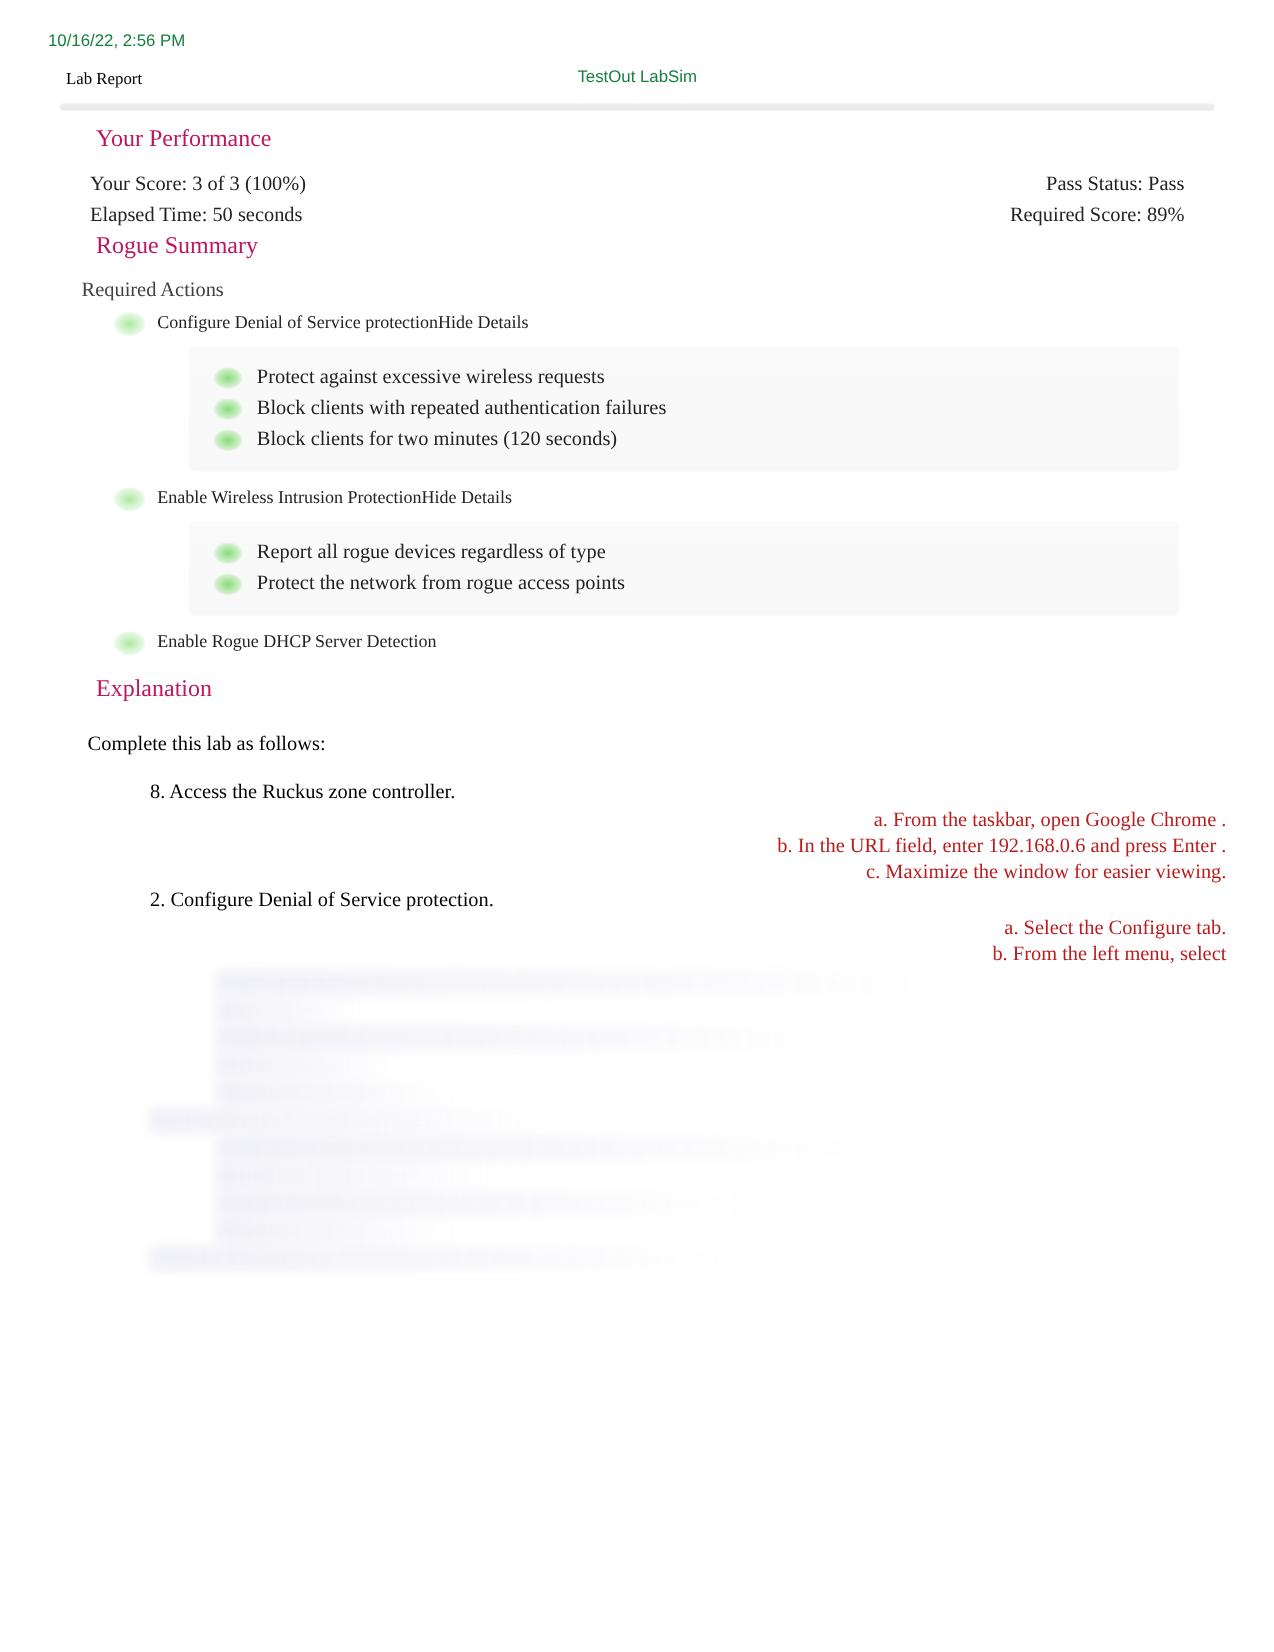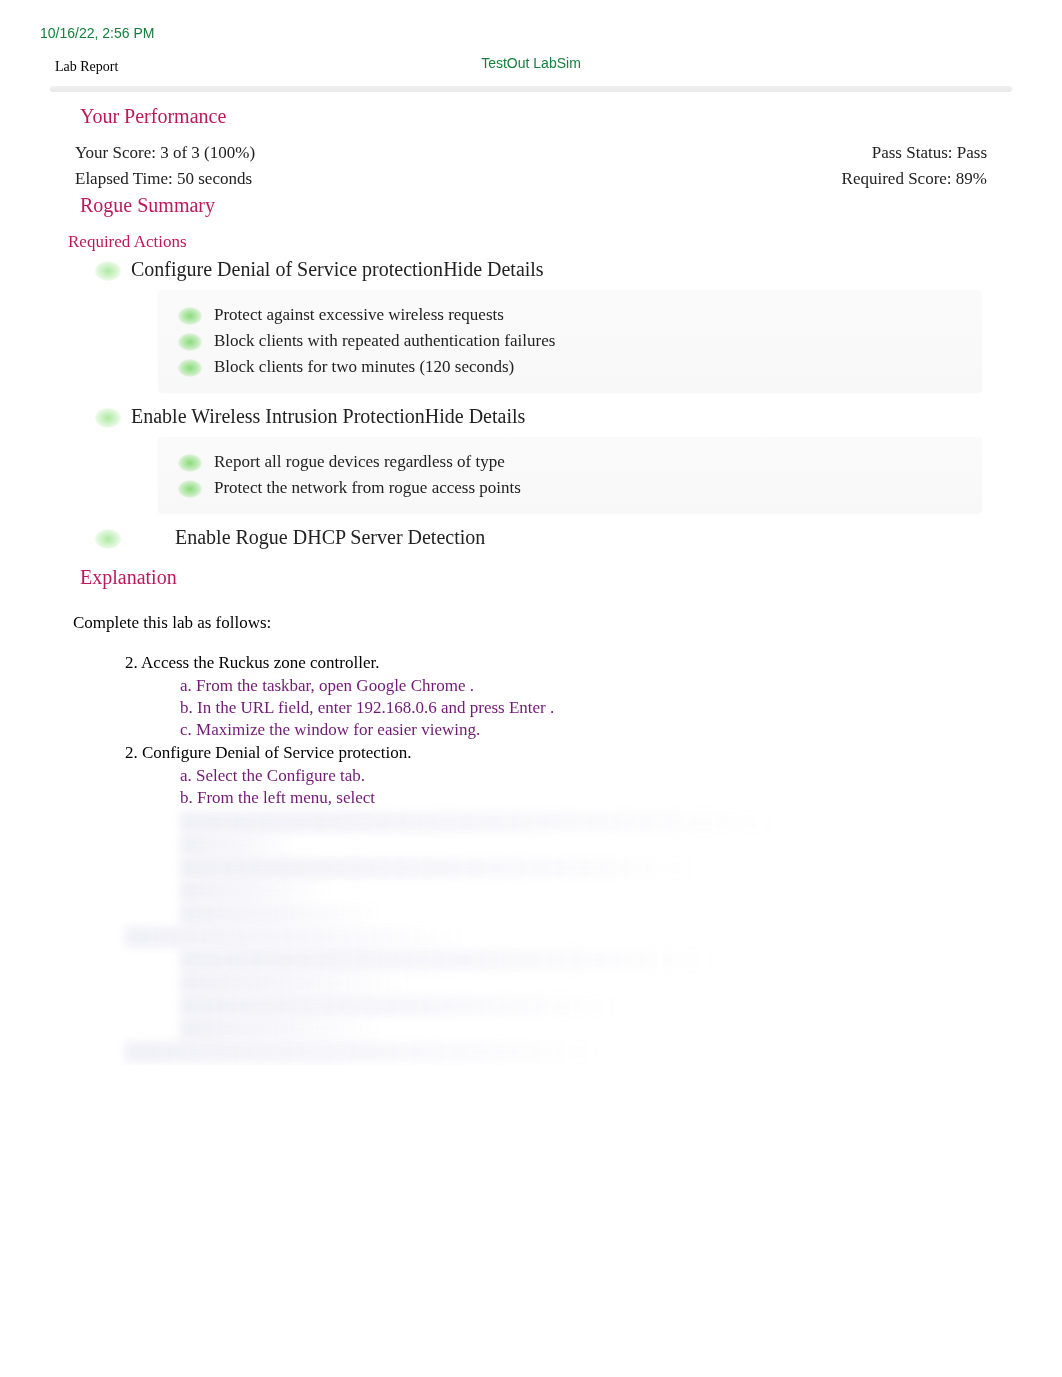--- a/index.html
+++ b/index.html
@@ -47,27 +47,27 @@
     .score-row {
       display: flex;
       justify-content: space-between;
       padding: 3px 35px 3px 35px;
       font-size: 17px;
       color: #222;
     }
     .required-actions-title {
       font-size: 17px;
       padding: 3px 0 3px 28px;
-      color: #be185d;
+      color: #404040;
     }
     .action-item {
       display: flex;
       align-items: center;
       padding: 3px 0 3px 55px;
-      font-size: 20px;
+      font-size: 15px;
       color: #222;
     }
     .checkmark-lg {
       width: 26px;
       height: 20px;
       background: radial-gradient(ellipse at center, rgba(120, 220, 100, 0.6) 0%, rgba(120, 220, 100, 0.2) 60%, transparent 80%);
       border-radius: 50%;
       margin-right: 10px;
       flex-shrink: 0;
       margin-top: 2px;
@@ -103,21 +103,22 @@
       padding: 0 0 0 85px;
     }
     .step-num {
       font-size: 17px;
       padding: 2px 0;
       color: #000;
     }
     .substep {
       font-size: 17px;
       padding: 1px 0 1px 55px;
-      color: #701a75;
+      color: #b91c1c;
+      text-align: right;
     }
     .blurred-area {
       filter: blur(5px);
       color: #999;
       padding-left: 55px;
       font-size: 17px;
     }
     .blurred-line {
       height: 20px;
       background: linear-gradient(to right, rgba(150,150,200,0.15) 0%, rgba(150,150,200,0.08) 50%, transparent 100%);
@@ -184,30 +185,30 @@
   <div class="sub-detail-item">
     <span class="checkmark-sm"></span>
     <span>Report all rogue devices regardless of type</span>
   </div>
   <div class="sub-detail-item">
     <span class="checkmark-sm"></span>
     <span>Protect the network from rogue access points</span>
   </div>
 </div>
 
-<div class="action-item" style="padding-bottom:12px;gap:44px;">
+<div class="action-item" style="padding-bottom:12px;">
   <span class="checkmark-lg"></span>
   <span>Enable Rogue DHCP Server Detection</span>
 </div>
 
 <div class="section-heading">Explanation</div>
 <div class="explanation-text">Complete this lab as follows:</div>
 
 <div class="steps-list">
-  <div class="step-num">2. Access the Ruckus zone controller.</div>
+  <div class="step-num">8. Access the Ruckus zone controller.</div>
   <div class="substep">a. From the taskbar, open Google Chrome .</div>
   <div class="substep">b. In the URL field, enter 192.168.0.6 and press Enter .</div>
   <div class="substep">c. Maximize the window for easier viewing.</div>
 
   <div class="step-num">2. Configure Denial of Service protection.</div>
   <div class="substep">a. Select the Configure  tab.</div>
   <div class="substep">b. From the left menu, select</div>
 
   <div class="blurred-area">
     <div class="blurred-line" style="width:600px;"></div>

